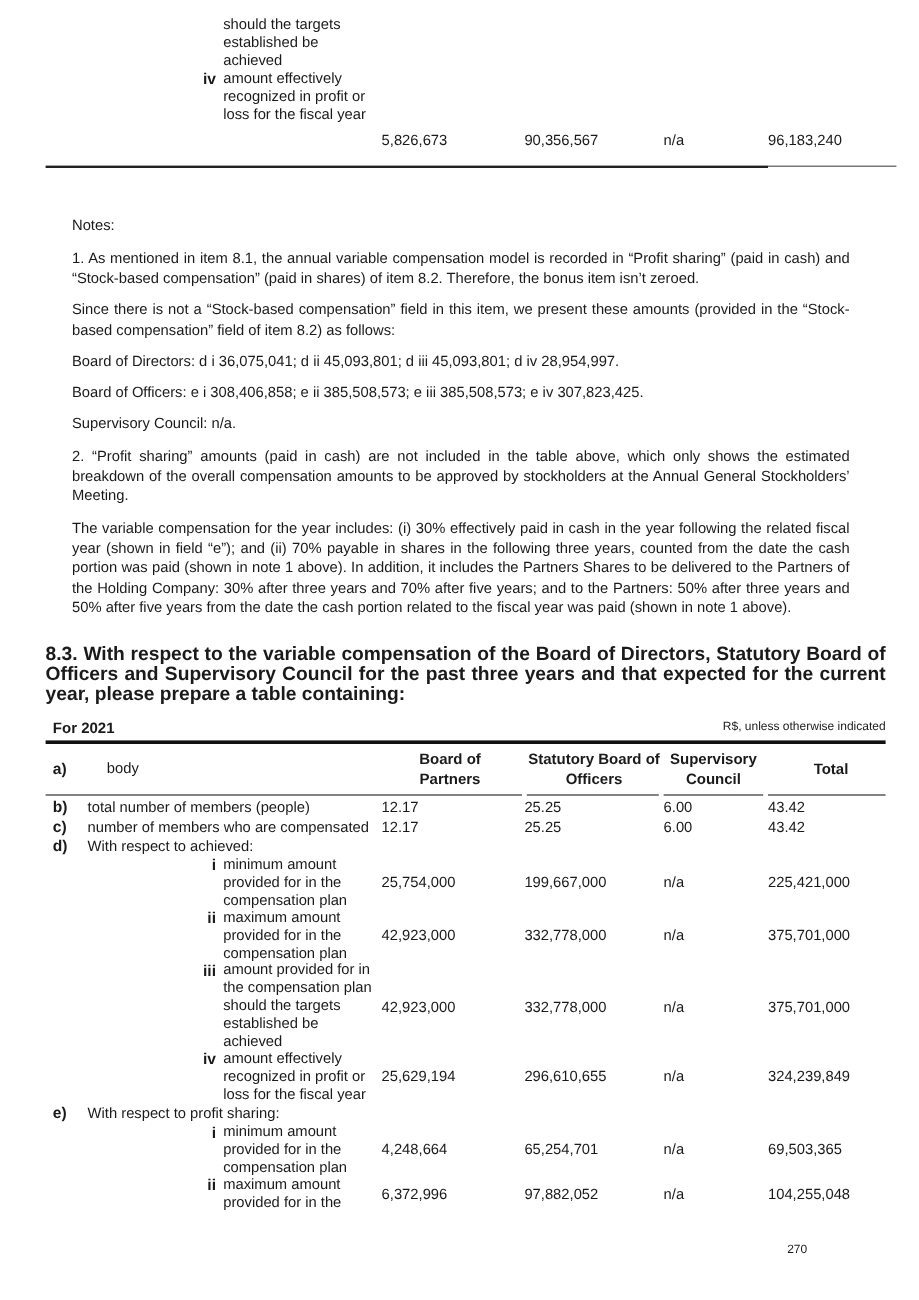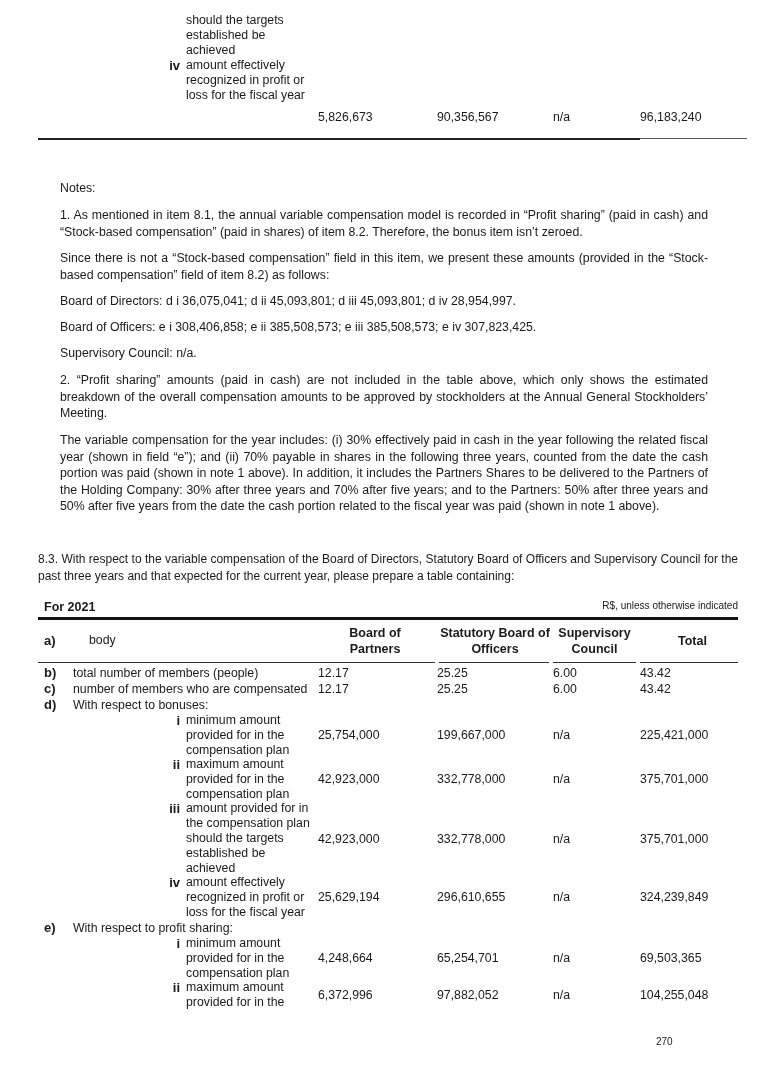--- a/index.html
+++ b/index.html
@@ -45,21 +45,21 @@
   <div class="para" style="top:180px;">Notes:</div>
   <div class="para" style="top:207px;">1. As mentioned in item 8.1, the annual variable compensation model is recorded in “Profit sharing” (paid in cash) and “Stock-based compensation” (paid in shares) of item 8.2. Therefore, the bonus item isn’t zeroed.</div>
   <div class="para" style="top:250px;">Since there is not a “Stock-based compensation” field in this item, we present these amounts (provided in the “Stock-based compensation” field of item 8.2) as follows:</div>
   <div class="para" style="top:293px;">Board of Directors: d i 36,075,041; d ii 45,093,801; d iii 45,093,801; d iv 28,954,997.</div>
   <div class="para" style="top:319px;">Board of Officers: e i 308,406,858; e ii 385,508,573; e iii 385,508,573; e iv 307,823,425.</div>
   <div class="para" style="top:345px;">Supervisory Council: n/a.</div>
   <div class="para" style="top:372px;">2. “Profit sharing” amounts (paid in cash) are not included in the table above, which only shows the estimated breakdown of the overall compensation amounts to be approved by stockholders at the Annual General Stockholders’ Meeting.</div>
   <div class="para" style="top:432px;">The variable compensation for the year includes: (i) 30% effectively paid in cash in the year following the related fiscal year (shown in field “e”); and (ii) 70% payable in shares in the following three years, counted from the date the cash portion was paid (shown in note 1 above). In addition, it includes the Partners Shares to be delivered to the Partners of the Holding Company: 30% after three years and 70% after five years; and to the Partners: 50% after three years and 50% after five years from the date the cash portion related to the fiscal year was paid (shown in note 1 above).</div>
 </div>
 
-<div class="abs" style="left:38px; top:538px; width:700px; font-weight:normal; font-size:12px; line-height:16.5px; text-align:justify;margin-top:13px;">8.3. With respect to the variable compensation of the Board of Directors, Statutory Board of Officers and Supervisory Council for the past three years and that expected for the current year, please prepare a table containing:</div>
+<div class="abs" style="left:38px; top:538px; width:700px; font-weight:bold; font-size:16px; line-height:16.5px; text-align:justify;">8.3. With respect to the variable compensation of the Board of Directors, Statutory Board of Officers and Supervisory Council for the past three years and that expected for the current year, please prepare a table containing:</div>
 
 <div class="abs" style="left:44px; top:600px; font-weight:bold; font-size:12.5px;">For 2021</div>
 <div class="abs" style="right:28px; top:600px; font-size:10px;">R$, unless otherwise indicated</div>
 <div class="hr" style="left:38px; top:617px; width:700px; border-top:3px solid #111;"></div>
 
 <div>
   <div class="lbl" style="left:44px; top:633px;">a)</div>
   <div class="abs" style="left:73px; top:633px;padding-left:16px;">body</div>
   <div class="hdr" style="left:330px; top:625px; width:90px;">Board of Partners</div>
   <div class="hdr" style="left:440px; top:625px; width:110px;">Statutory Board of Officers</div>
@@ -85,21 +85,21 @@
   <div class="lbl" style="left:44px; top:681px;">c)</div>
   <div class="abs" style="left:73px; top:682px;">number of members who are compensated</div>
   <div class="num c1" style="top:682px;">12.17</div>
   <div class="num c2" style="top:682px;">25.25</div>
   <div class="num c3" style="top:682px;">6.00</div>
   <div class="num c4" style="top:682px;">43.42</div>
 </div>
 
 <div>
   <div class="lbl" style="left:44px; top:697px;">d)</div>
-  <div class="abs" style="left:73px; top:698px;">With respect to bonuses:</div>
+  <div class="abs" style="left:73px; top:698px;">With respect to achieved:</div>
 
   <div>
     <div class="sub" style="left:156px; top:713px;">i</div>
     <div class="desc" style="left:186px; top:713px;">
       <div>minimum amount</div>
       <div>provided for in the</div>
       <div>compensation plan</div>
     </div>
     <div class="num c1" style="top:728px;">25,754,000</div>
     <div class="num c2" style="top:728px;">199,667,000</div>

